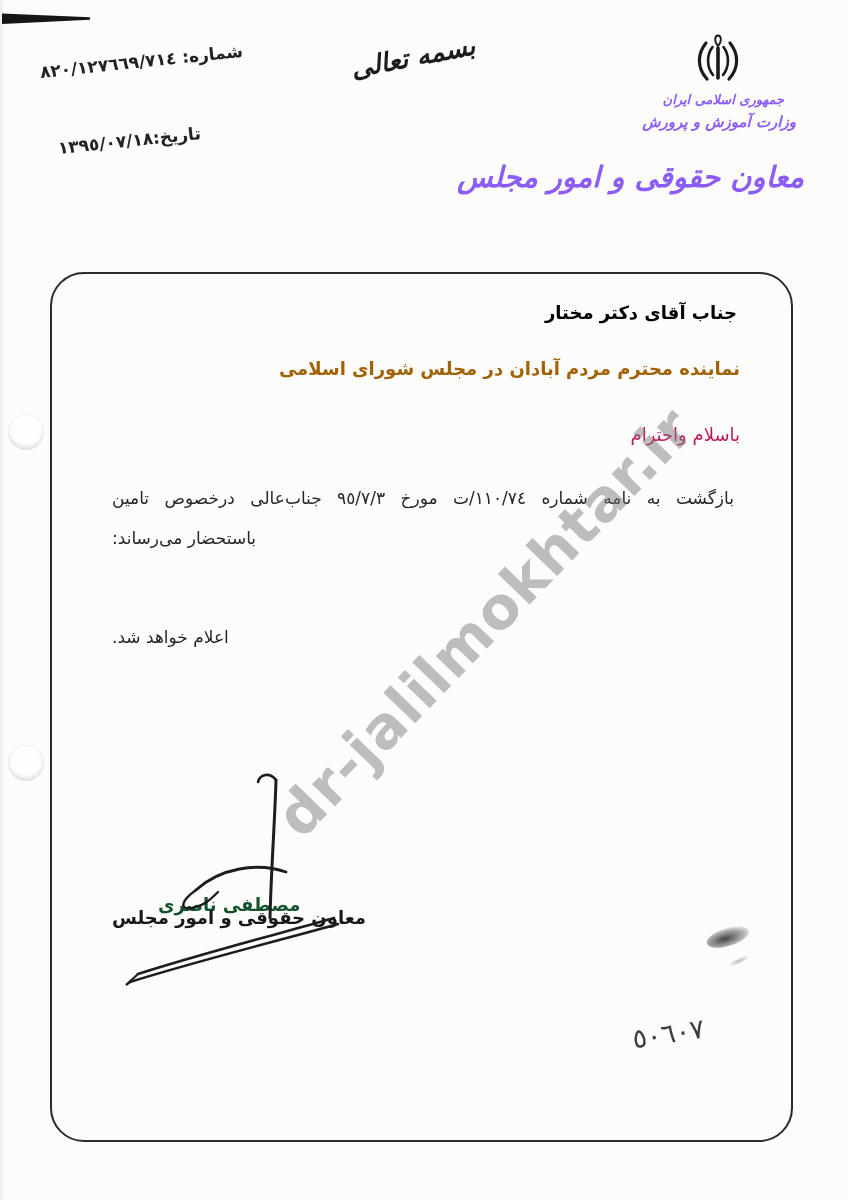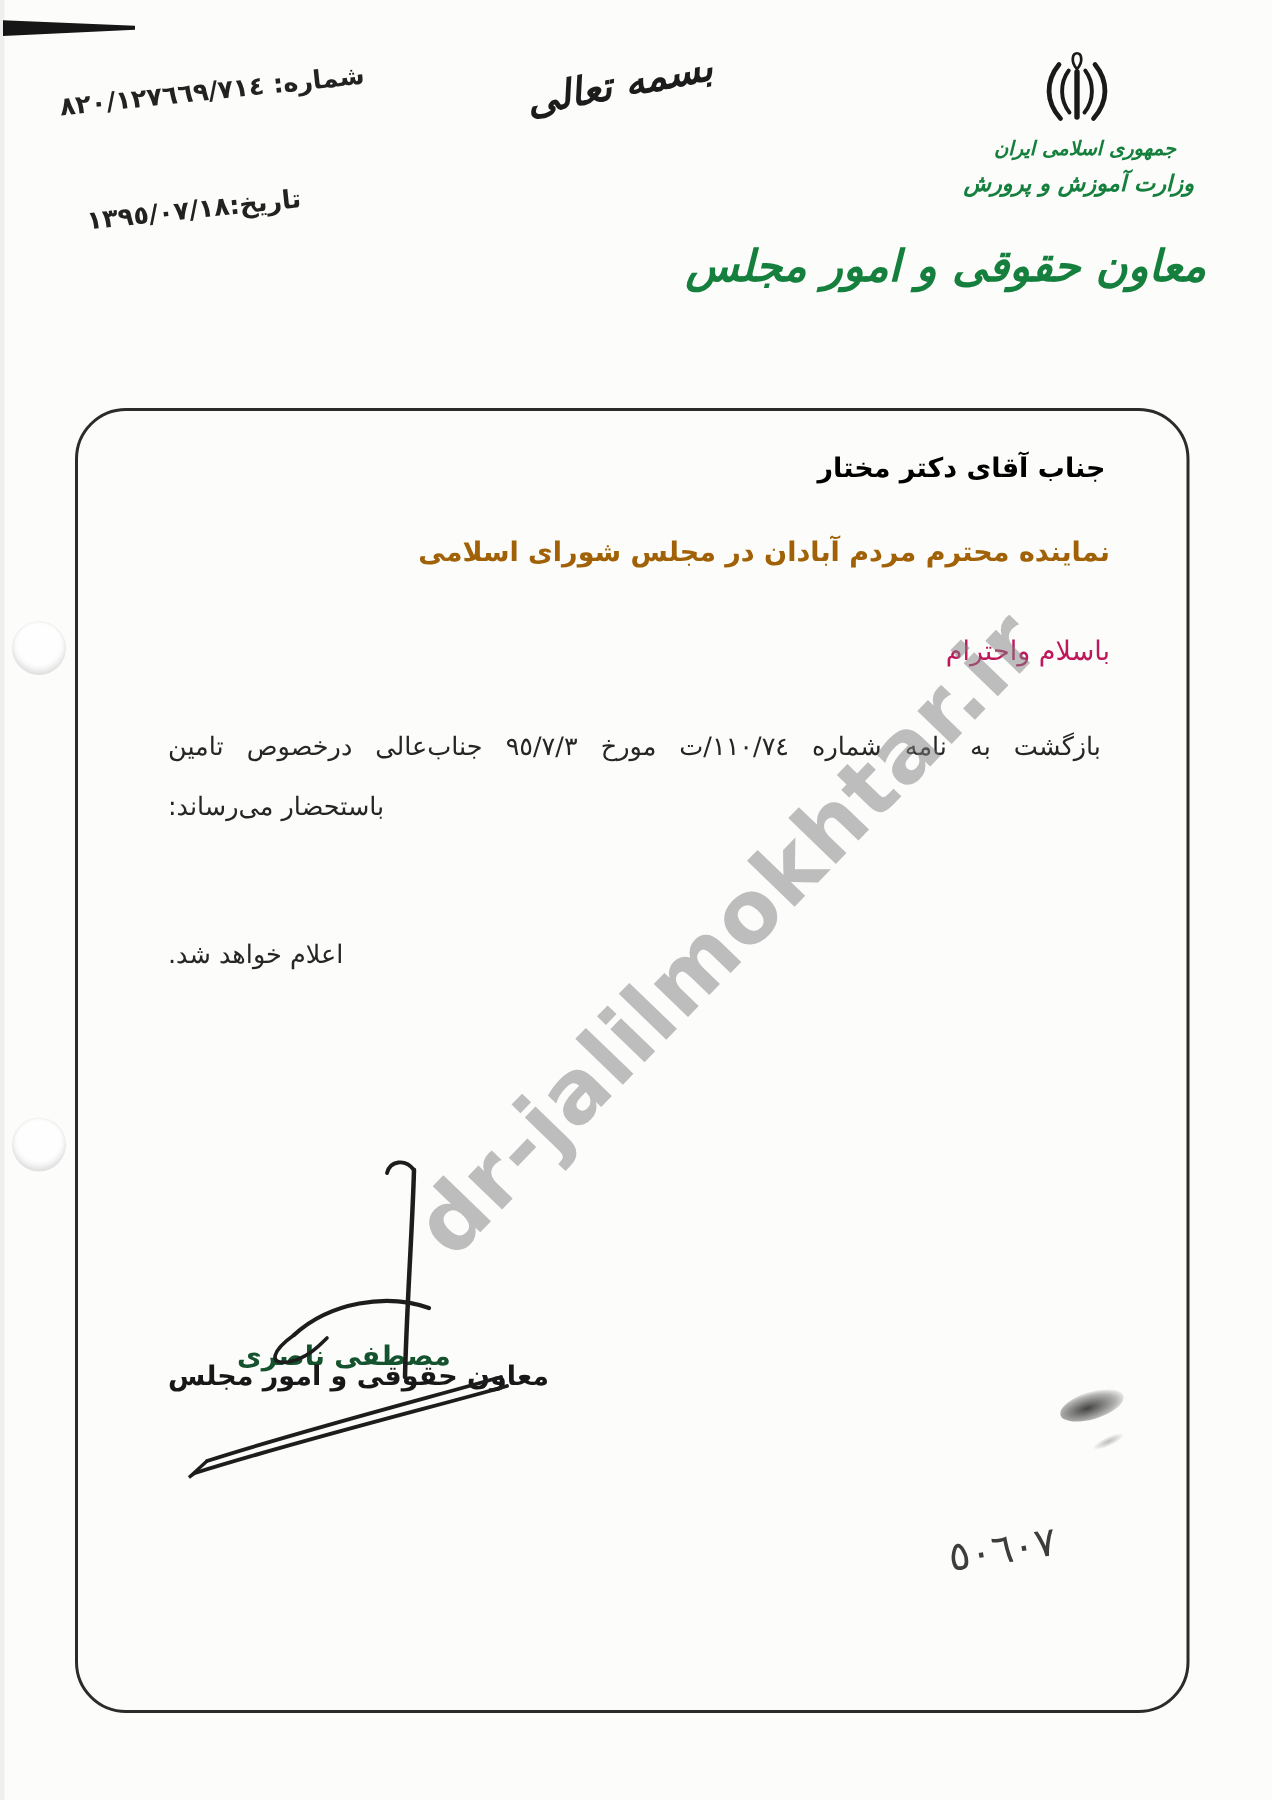--- a/index.html
+++ b/index.html
@@ -32,21 +32,21 @@
   }
   
   .ref-line{direction:rtl;font-size:17px;font-weight:bold;color:#222;white-space:nowrap;}
   .ref-number{left:40px;top:62px;transform:rotate(-6deg);transform-origin:left center;}
   .ref-date{left:58px;top:138px;transform:rotate(-6deg);transform-origin:left center;}
   .besmele{
     left:338px;top:42px;width:150px;text-align:center;direction:rtl;
     font-size:26px;font-weight:bold;font-style:italic;color:#1c1c1c;
     transform:rotate(-11deg);
   }
-  .hdr{direction:rtl;text-align:left;color:#15803d;white-space:nowrap;}
+  .hdr{direction:rtl;text-align:left;color:#8b5cf6;white-space:nowrap;}
   .hdr-country{right:64px;top:92px;font-size:13px;font-weight:bold;font-style:italic;}
   .hdr-ministry{right:52px;top:113px;font-size:15px;font-weight:bold;font-style:italic;}
   .hdr-dept{right:44px;top:160px;font-size:29px;font-weight:bold;font-style:italic;}
   
   .frame{
     left:50px;top:272px;width:743px;height:870px;box-sizing:border-box;
     border:2px solid #2b2b2b;border-radius:34px;background:transparent;
   }
   .fa{direction:rtl;unicode-bidi:plaintext;}
   .recipient1{right:111px;top:302px;font-size:18px;font-weight:bold;color:#000000;}

